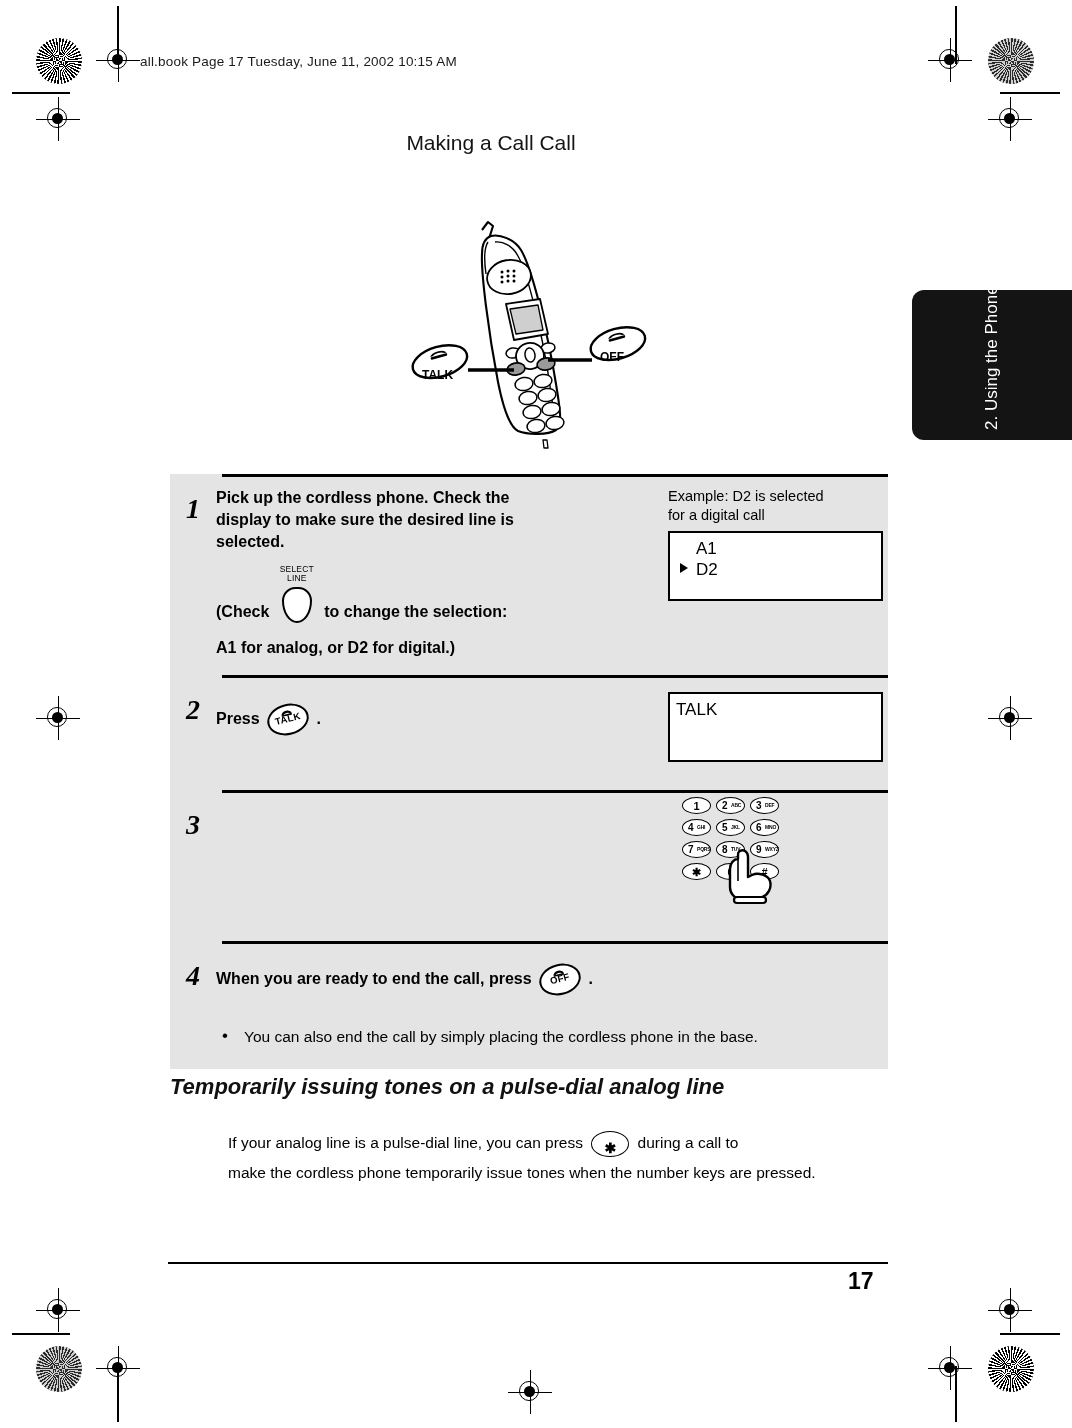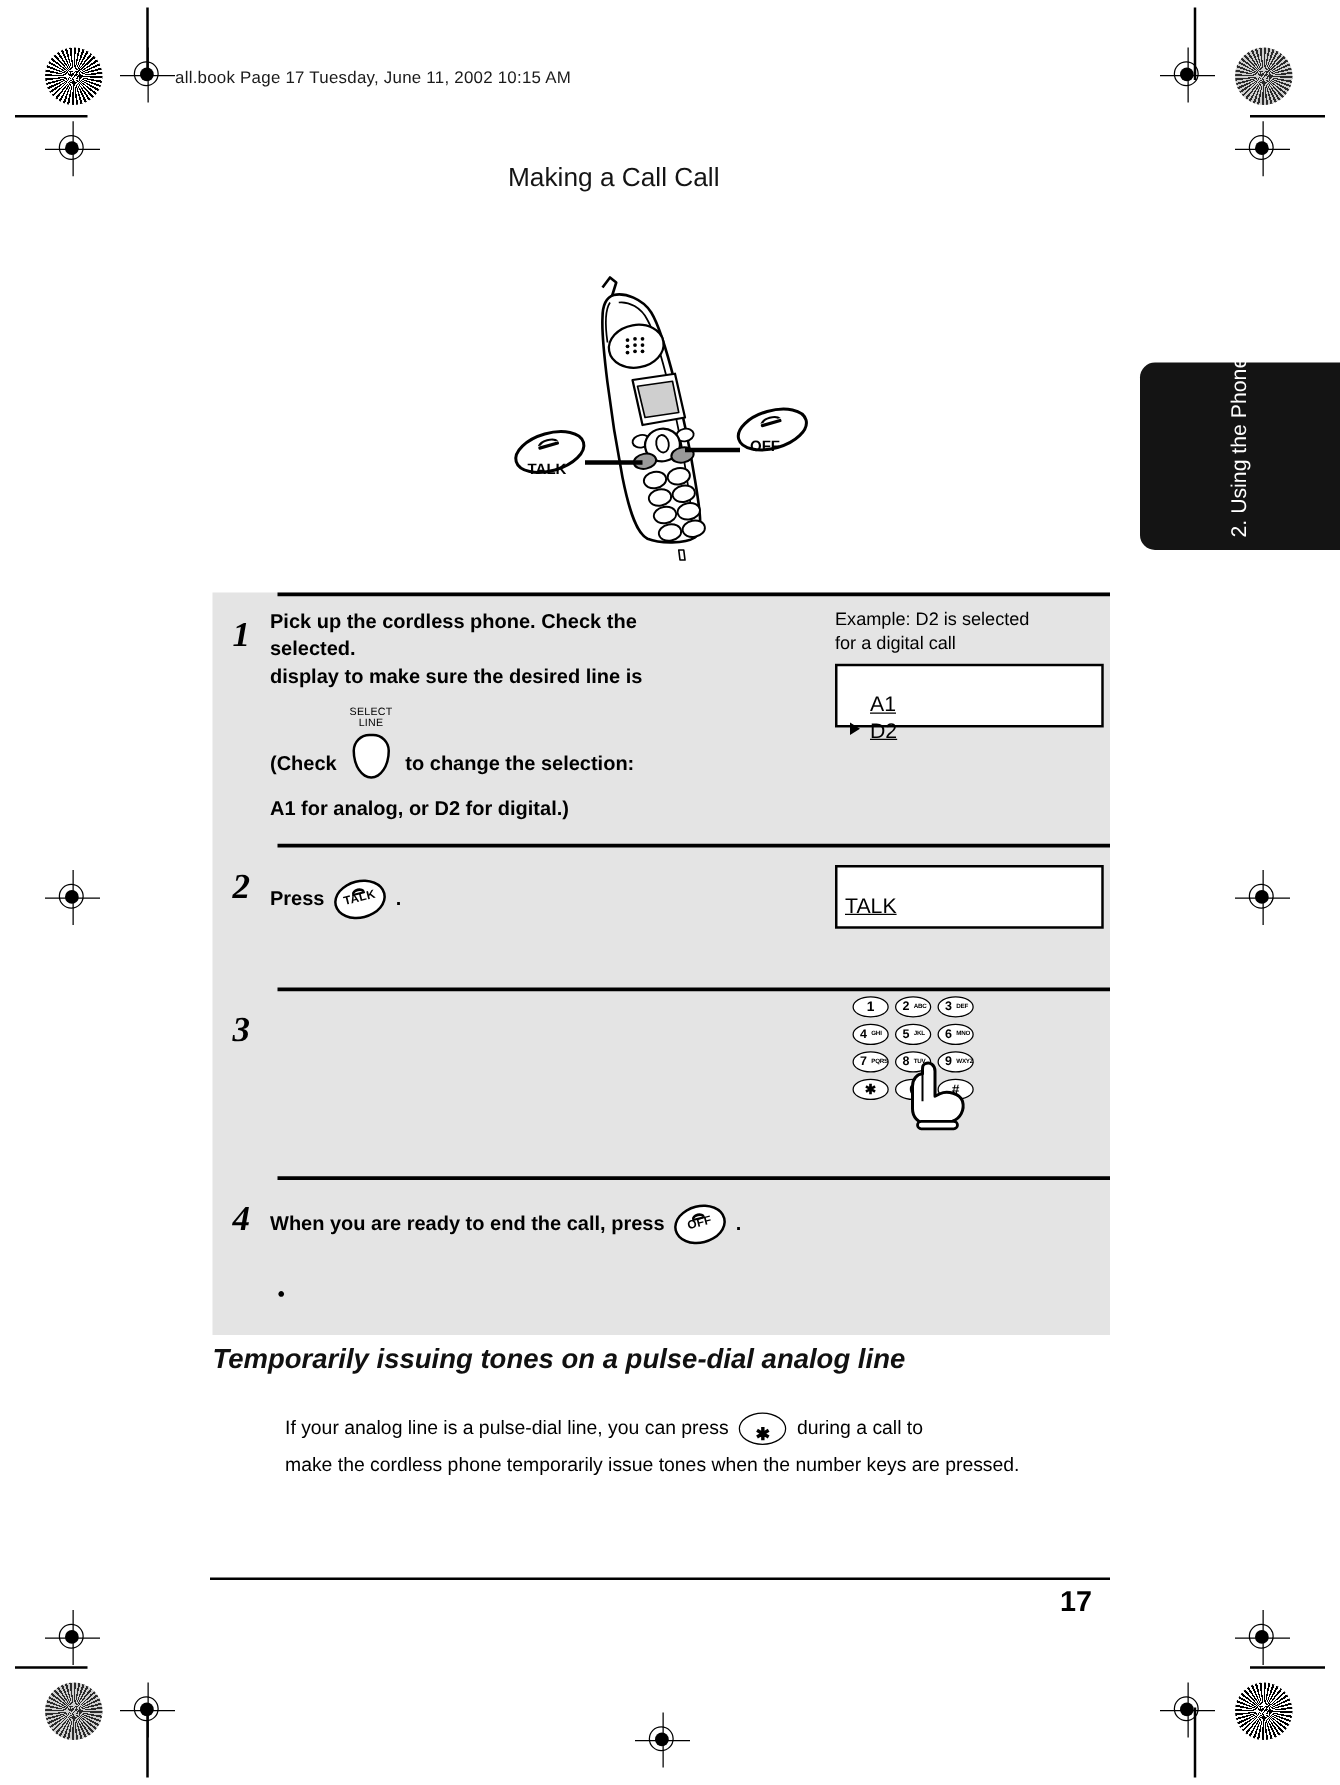--- a/index.html
+++ b/index.html
@@ -176,25 +176,24 @@
   }
 
   .side-caption {
     font-size: 14.5px;
     line-height: 19px;
     margin-bottom: 6px;
   }
   .lcd-box {
     border: 2.5px solid #000;
     background: #ffffff;
-    height: 51px;
+    height: 70px;
     box-sizing: border-box;
-    padding: 20px 6px 0 6px;
-    position: relative;
-    text-decoration: underline;
+    padding: 5px 6px 0 6px;
+    position: relative;
   }
   .lcd-line {
     font-size: 17px;
     line-height: 21px;
     padding-left: 20px;
     position: relative;
   }
   .lcd-line .marker {
     position: absolute;
     left: 4px;
@@ -552,22 +551,22 @@
 
 <div class="steps-panel">
 
   <div class="rule"></div>
 
   <div class="step" style="min-height:178px;">
     <div class="step-num">1</div>
     <div class="step-body">
       <div class="step-text">
         <div>Pick up the cordless phone. Check the</div>
+        <div>display to make sure the desired line is</div>
         <div>selected.</div>
-        <div>display to make sure the desired line is</div>
       </div>
       <div class="step-text" style="margin-top:26px; white-space:nowrap;">
         <span>(Check</span>
         <span class="select-line-btn">
           <span class="lbl">
             <span>SELECT</span><br>
             <span>LINE</span>
           </span>
           <span class="cap"></span>
         </span>
@@ -701,20 +700,21 @@
           </svg>
           <span class="kl">OFF</span>
         </span>
         <span>.</span>
       </div>
     </div>
   </div>
 
   <div class="bullet-line" style="padding-bottom:22px;">
     <span class="bdot">•</span>
+    <span>You can also end the call by simply placing the cordless phone in the base.</span>
   </div>
 
 </div>
 
 <div class="section-heading">Temporarily issuing tones on a pulse-dial analog line</div>
 
 <div class="body-copy">
   <span>If your analog line is a pulse-dial line, you can press</span>
   <span class="star-key">
     <span class="s">✱</span>

